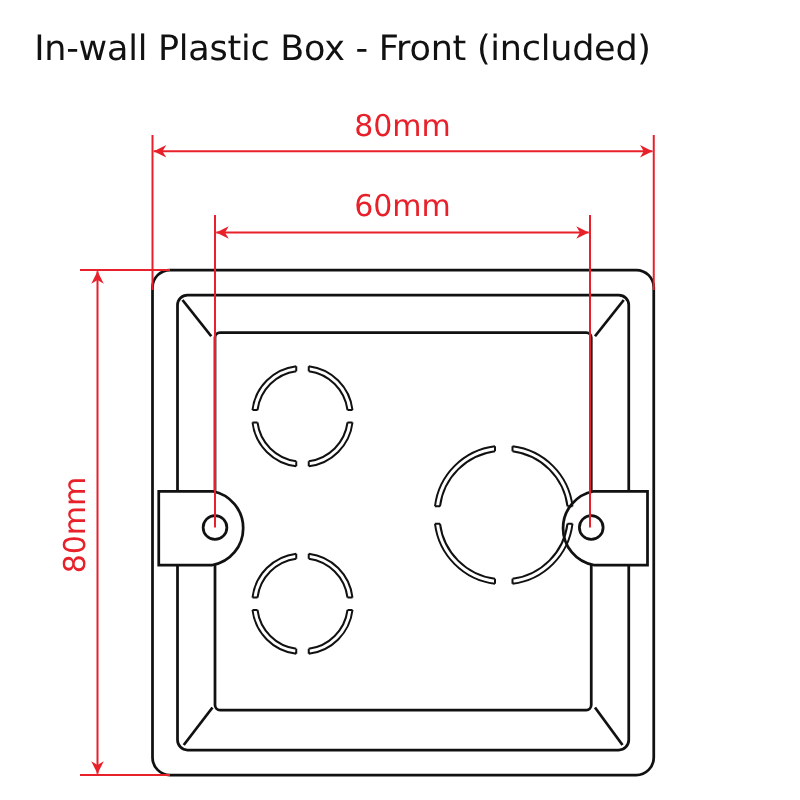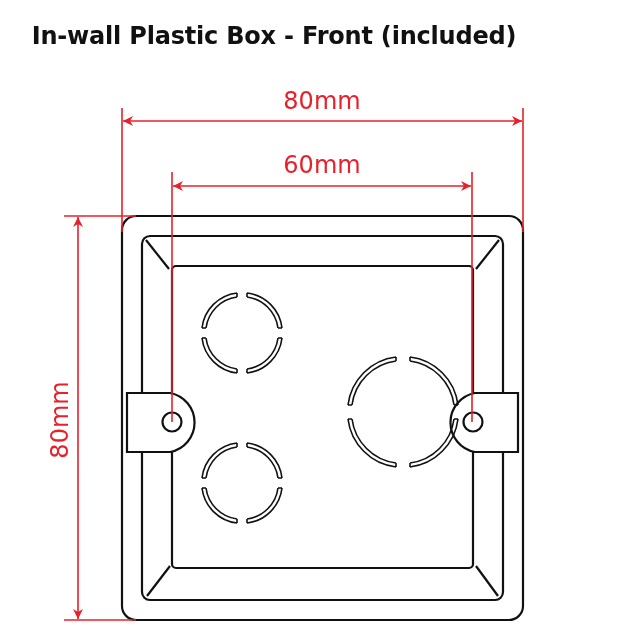--- a/index.html
+++ b/index.html
@@ -1,17 +1,17 @@
 <!DOCTYPE html>
 <html><head>
 <meta charset="utf-8">
 <style>
   html, body { margin: 0; padding: 0; background: #ffffff; }
   body { width: 640px; height: 640px; position: relative; overflow: hidden; font-family: "DejaVu Sans", sans-serif; }
-  .title { position: absolute; left: 0; top: 22px; width: 548px; text-align: center; font-size: 24px; color: #111111; font-weight: 700; letter-spacing: -0.2px; }
+  .title { position: absolute; left: 0; top: 22px; width: 548px; text-align: center; font-size: 28px; color: #111111; font-weight: 400; letter-spacing: -0.2px; }
   svg.diagram { position: absolute; left: 0; top: 0; }
   .dim-label { font-family: "DejaVu Sans", sans-serif; font-size: 24px; }
 </style>
 </head>
 <body>
 
 <div class="title">In-wall Plastic Box - Front (included)</div>
 
 <svg class="diagram" width="640" height="640" viewBox="0 0 640 640" xmlns="http://www.w3.org/2000/svg">
   <defs>

